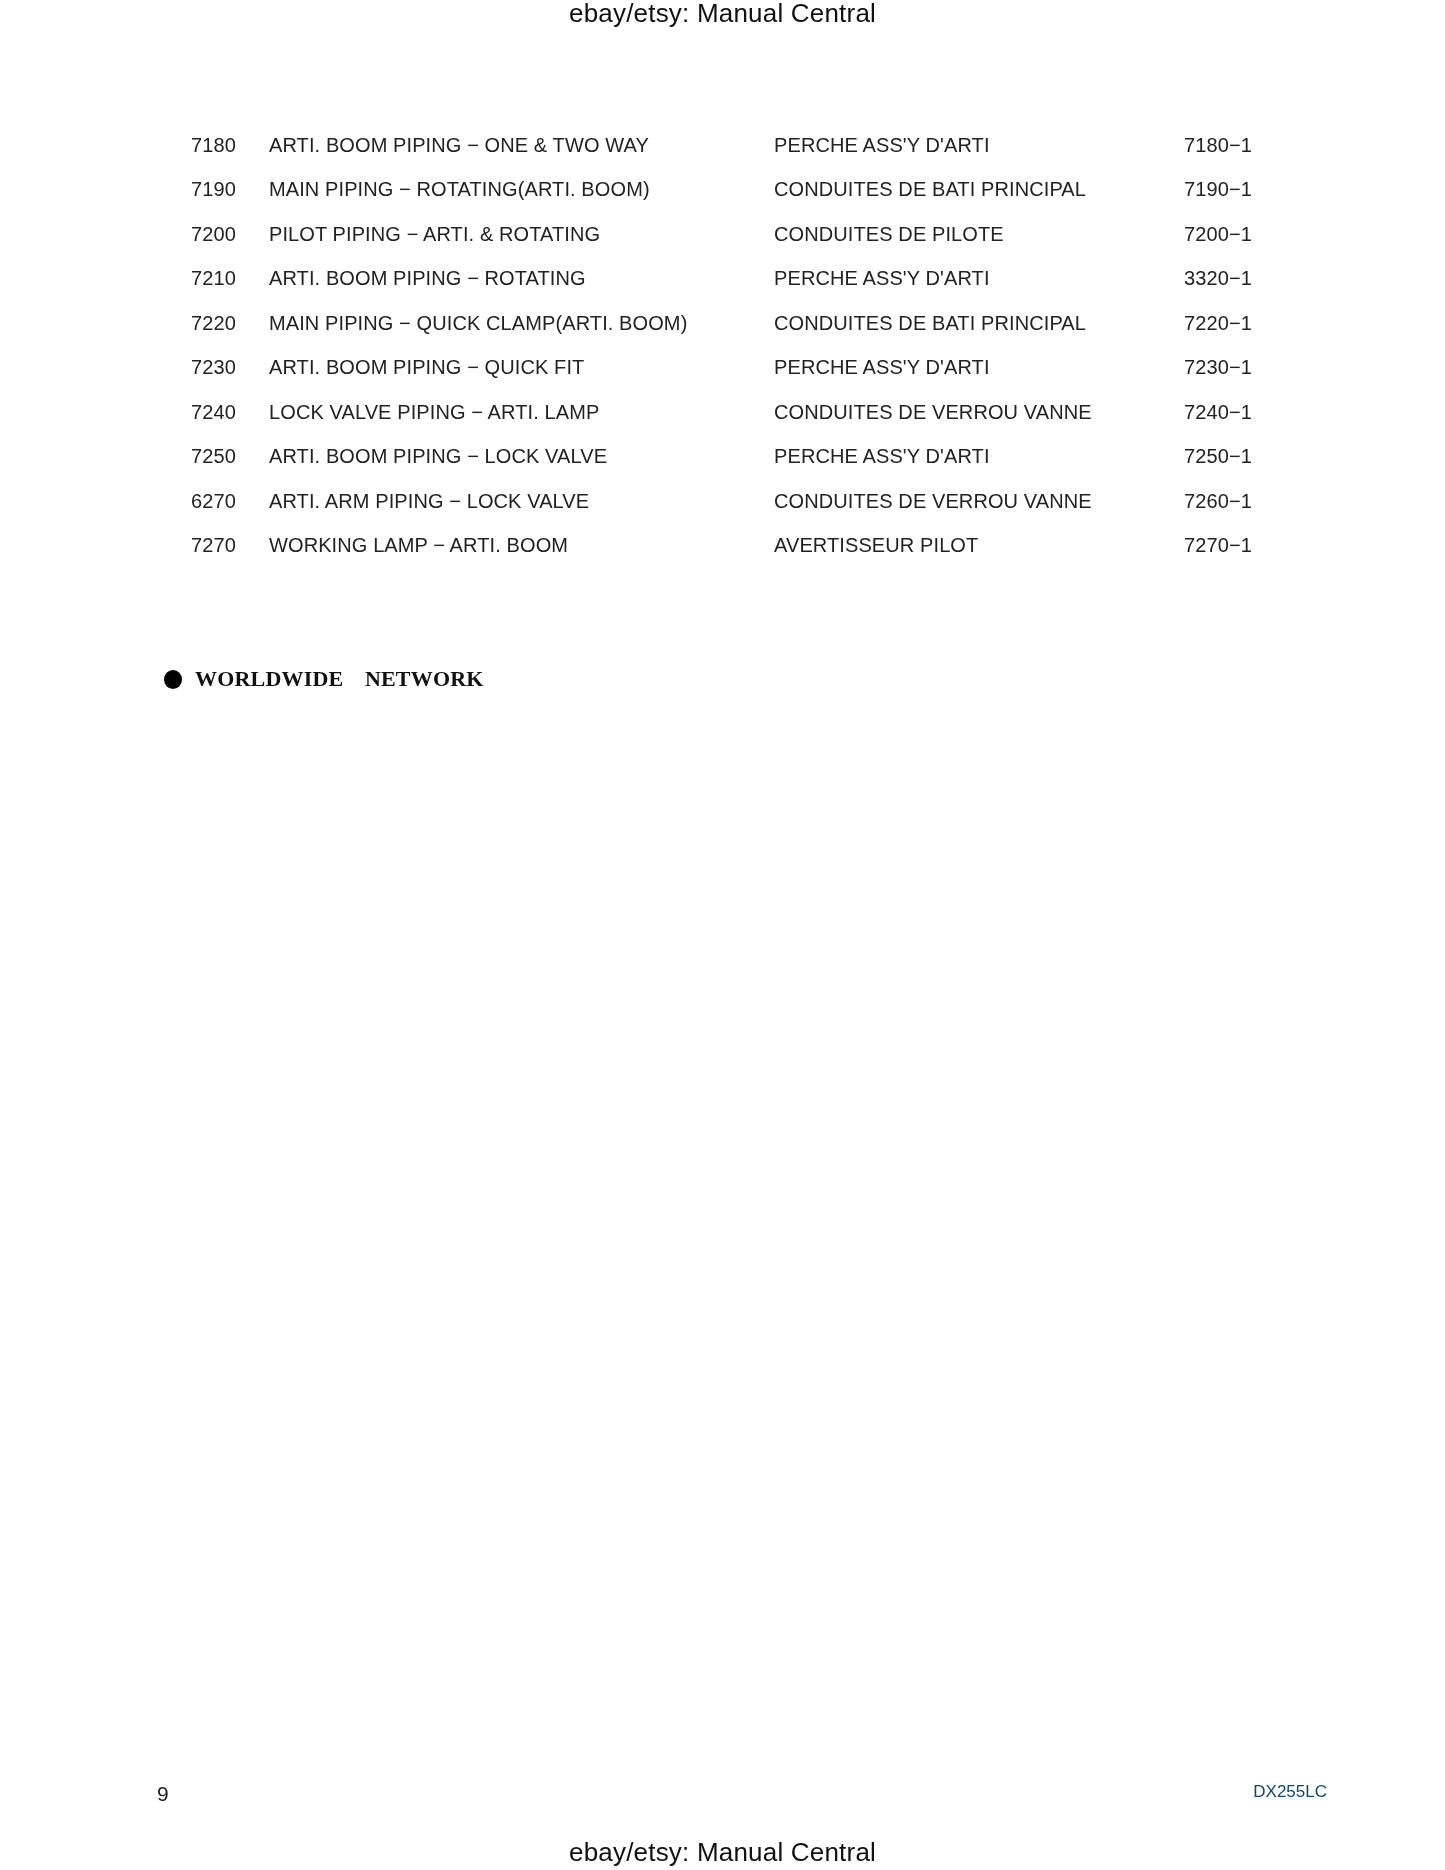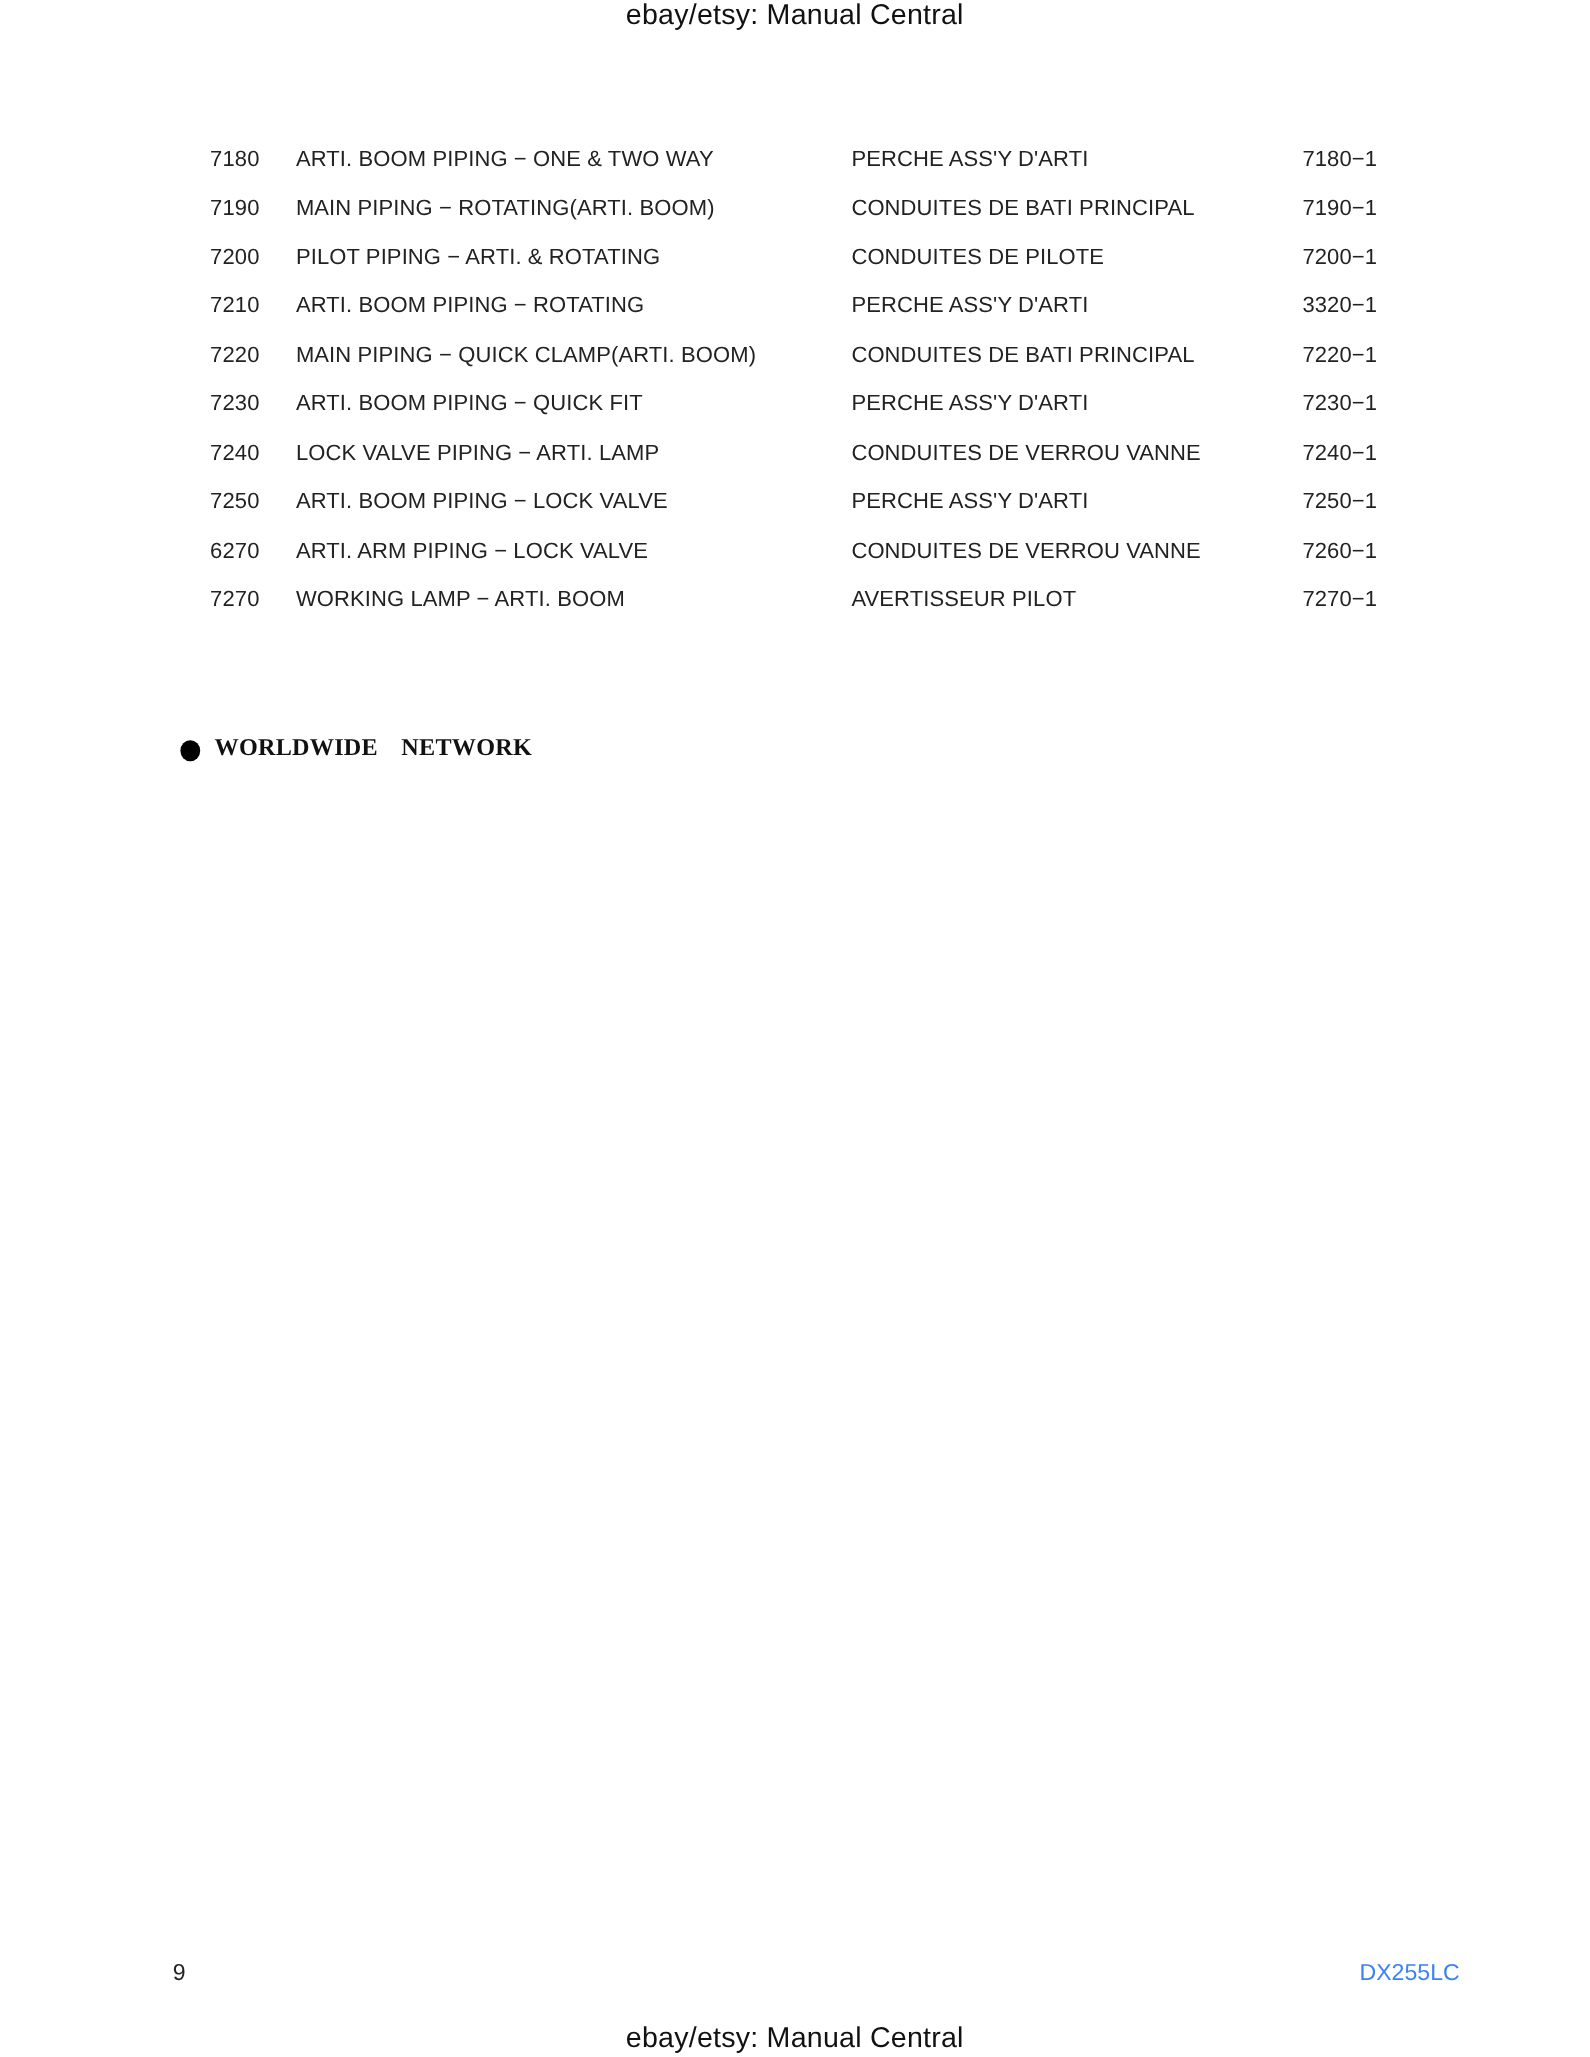--- a/index.html
+++ b/index.html
@@ -20,37 +20,37 @@
       font-family: "Liberation Sans", sans-serif; font-size: 20px; color: #222;
       letter-spacing: 0.1px;
     }
     .row span { position: absolute; top: 0; white-space: nowrap; }
     .c-num { left: 191px; }
     .c-en { left: 269px; }
     .c-fr { left: 749px; margin-left: 25px; }
     .c-ref { left: 1184px; }
     .section-heading {
       position: absolute; left: 164px; top: 666px;
-      display: flex; align-items: flex-end;
+      display: flex; align-items: center;
     }
     .bullet {
       width: 18px; height: 19px; border-radius: 50%; background: #000;
       margin-right: 13px;
     }
     .section-title {
       font-family: "Liberation Serif", serif; font-weight: bold; font-size: 22px;
       color: #111; word-spacing: 5px; letter-spacing: 0.2px;
     }
     .page-number {
       position: absolute; left: 157px; top: 1782px;
       font-family: "Liberation Sans", sans-serif; font-size: 21px; color: #222;
     }
     .model-code {
       position: absolute; right: 118px; top: 1782px;
-      font-family: "Liberation Sans", sans-serif; font-size: 21px; color: #3b82f6;
+      font-family: "Liberation Sans", sans-serif; font-size: 17px; color: #0c4a6e;
     }
   </style>
 </head>
 <body>
 
 <div class="watermark wm-top">ebay/etsy: Manual Central</div>
 
 <div class="parts-table">
   <div class="row" style="top:134px">
     <span class="c-num">7180</span>

